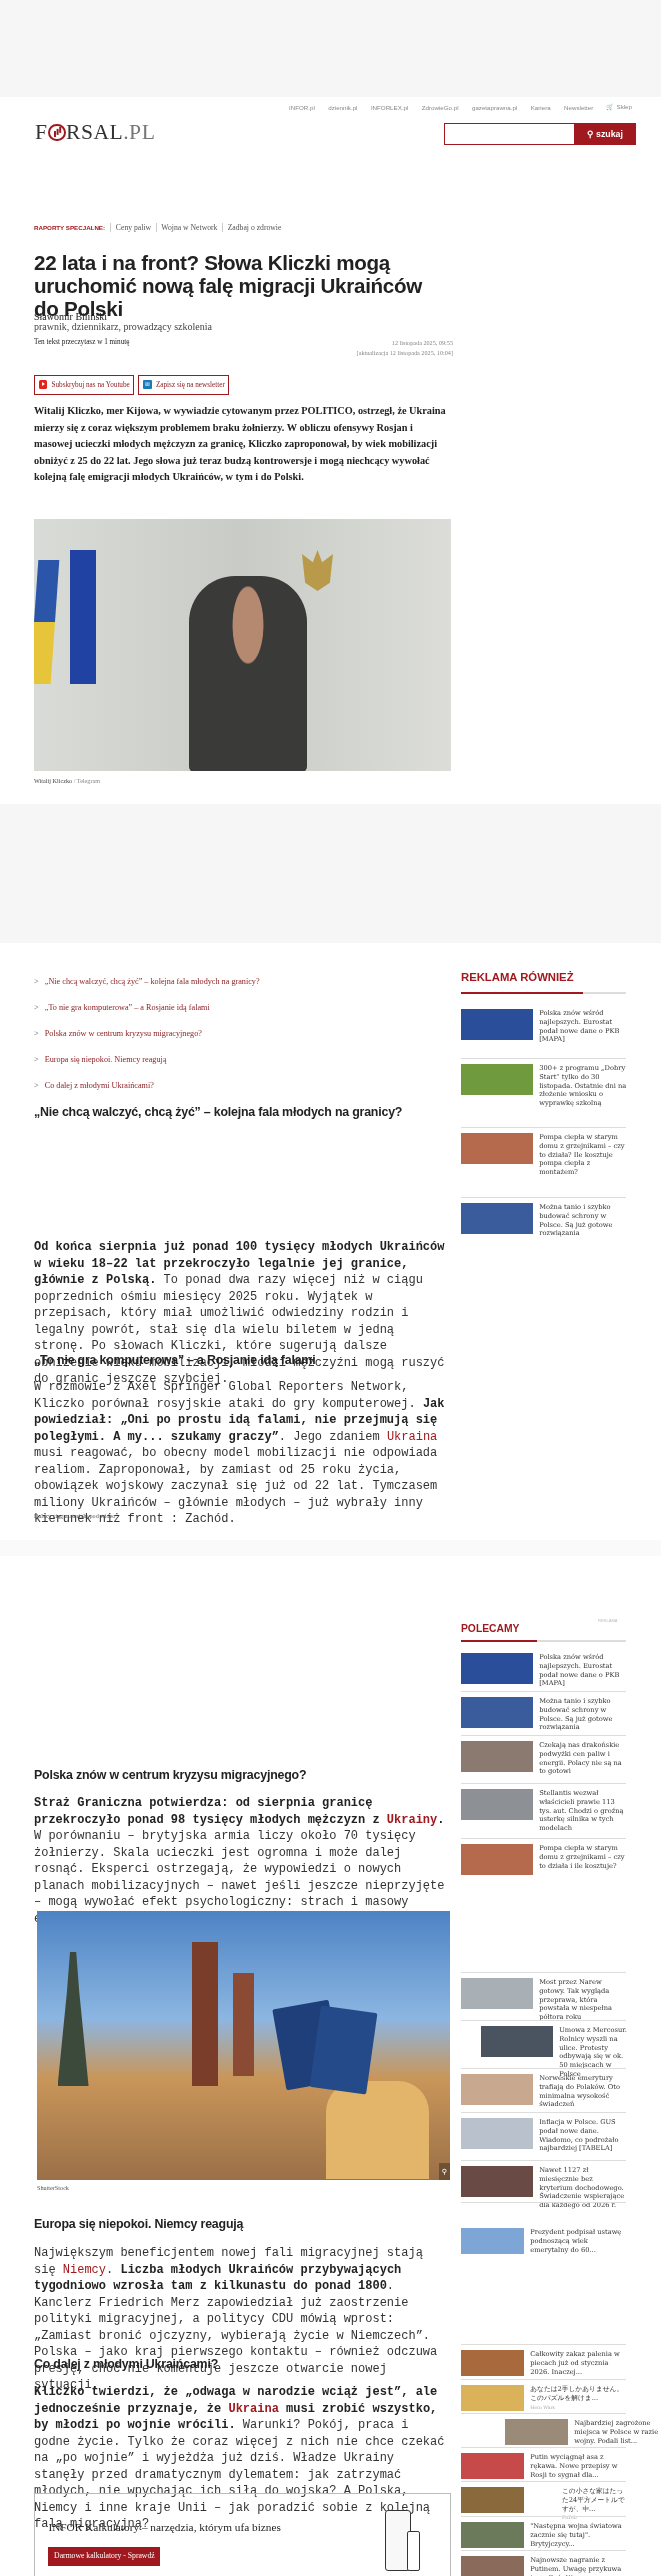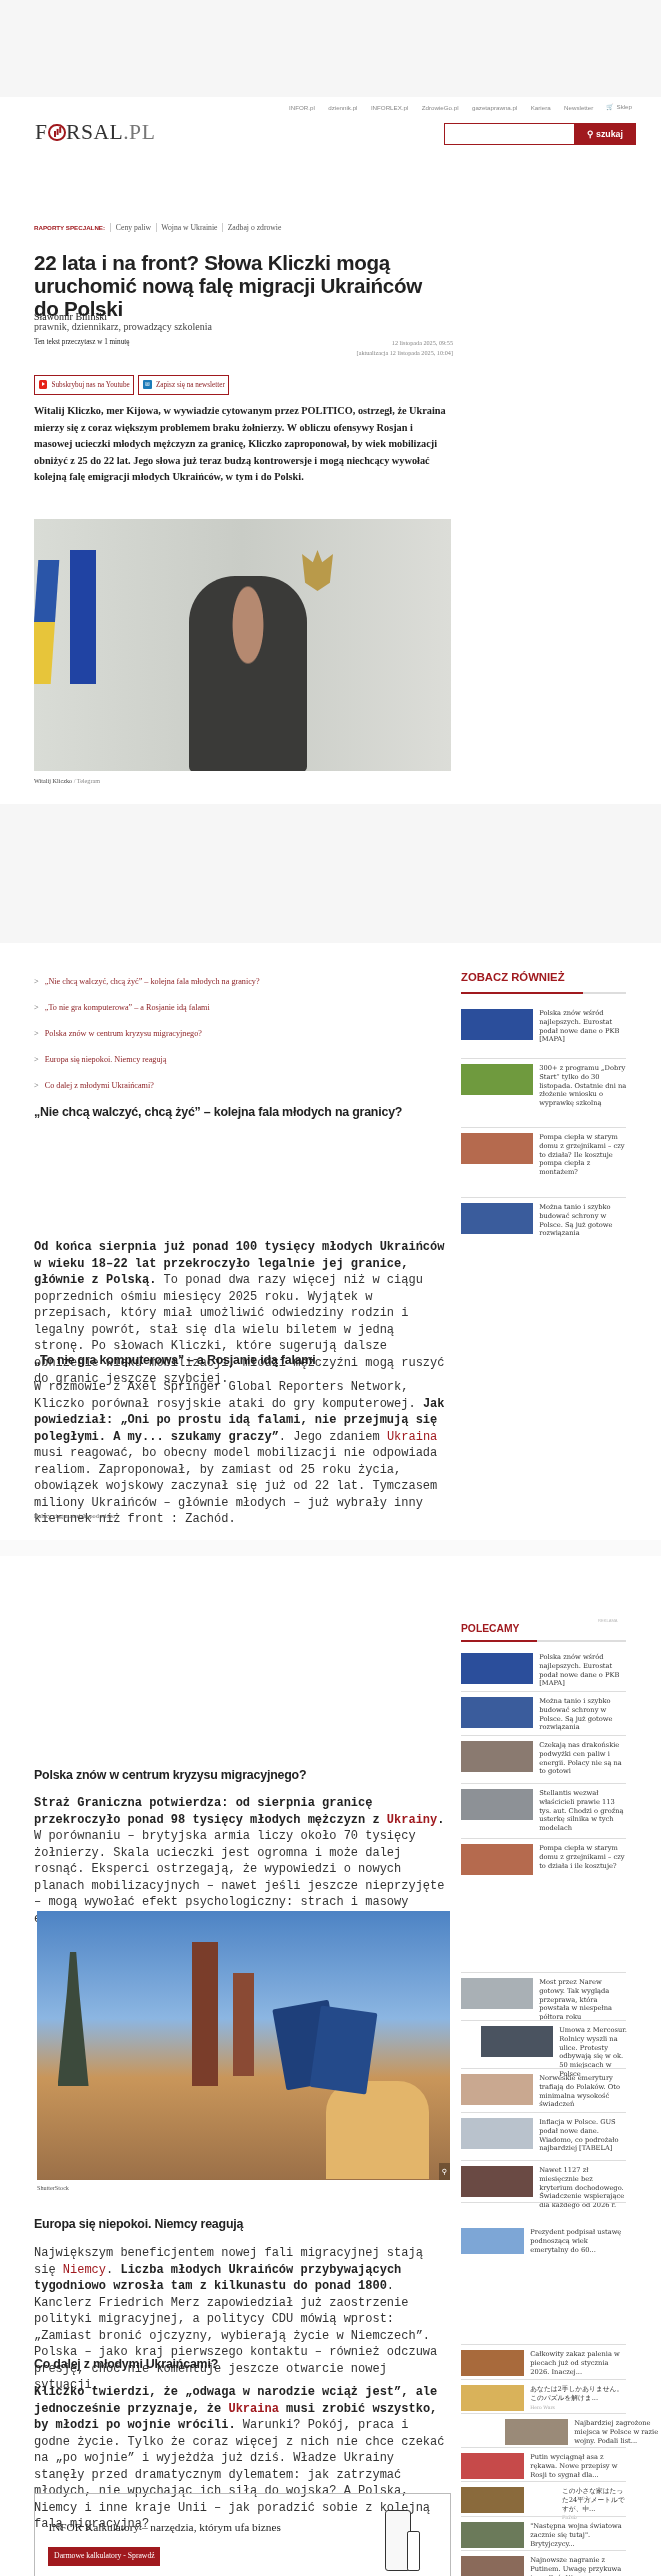--- a/index.html
+++ b/index.html
@@ -107,21 +107,21 @@
 </div>
 
 <div class="search">
   <input type="text" placeholder="" style="">
   <button><span>⚲ </span><span>szukaj</span></button>
 </div>
 
 <div class="reports">
   <span class="lbl">RAPORTY SPECJALNE:</span>
   <span class="it">Ceny paliw</span>
-  <span class="it">Wojna w Ukrainie</span>
+  <span class="it">Wojna w Network</span>
   <span class="it">Zadbaj o zdrowie</span>
 </div>
 
 <h1 class="title">22 lata i na front? Słowa Kliczki mogą uruchomić nową falę migracji Ukraińców do Polski</h1>
 
 <div class="author">
   <div>Sławomir Biliński</div>
   <div class="role">prawnik, dziennikarz, prowadzący szkolenia</div>
 </div>
 <div class="readtime">Ten tekst przeczytasz w 1 minutę</div>
@@ -196,21 +196,21 @@
 
 <div class="calc">
   <div class="t">INFOR Kalkulatory – narzędzia, którym ufa biznes</div>
   <div class="b">Darmowe kalkulatory - Sprawdź</div>
   <div class="phone" style="left:350px;"></div>
   <div class="phone2" style="left:372px;"></div>
 </div>
 
 <div id="related-wrap"></div>
 
-<div class="sec-title" style="left:461px;top:971px;font-size:11.3px;">ZOBACZ RÓWNIEŻ</div>
+<div class="sec-title" style="left:461px;top:971px;font-size:11.3px;">REKLAMA RÓWNIEŻ</div>
 <div class="sec-bar" style="left:461px;top:992px;width:165px;">
     <div class="red" style="width:122px;"></div>
   </div>
 <div id="seealso-wrap">
     <div class="side-item" style="top: 1009px;">
       <div class="img" style="background: rgb(43, 78, 155);"></div>
       <div class="t"><span>Polska znów wśród najlepszych. Eurostat podał nowe dane o PKB [MAPA]</span></div>
     </div>
     <div class="side-sep" style="top: 1058px;"></div>
     <div class="side-item" style="top: 1064px;">

